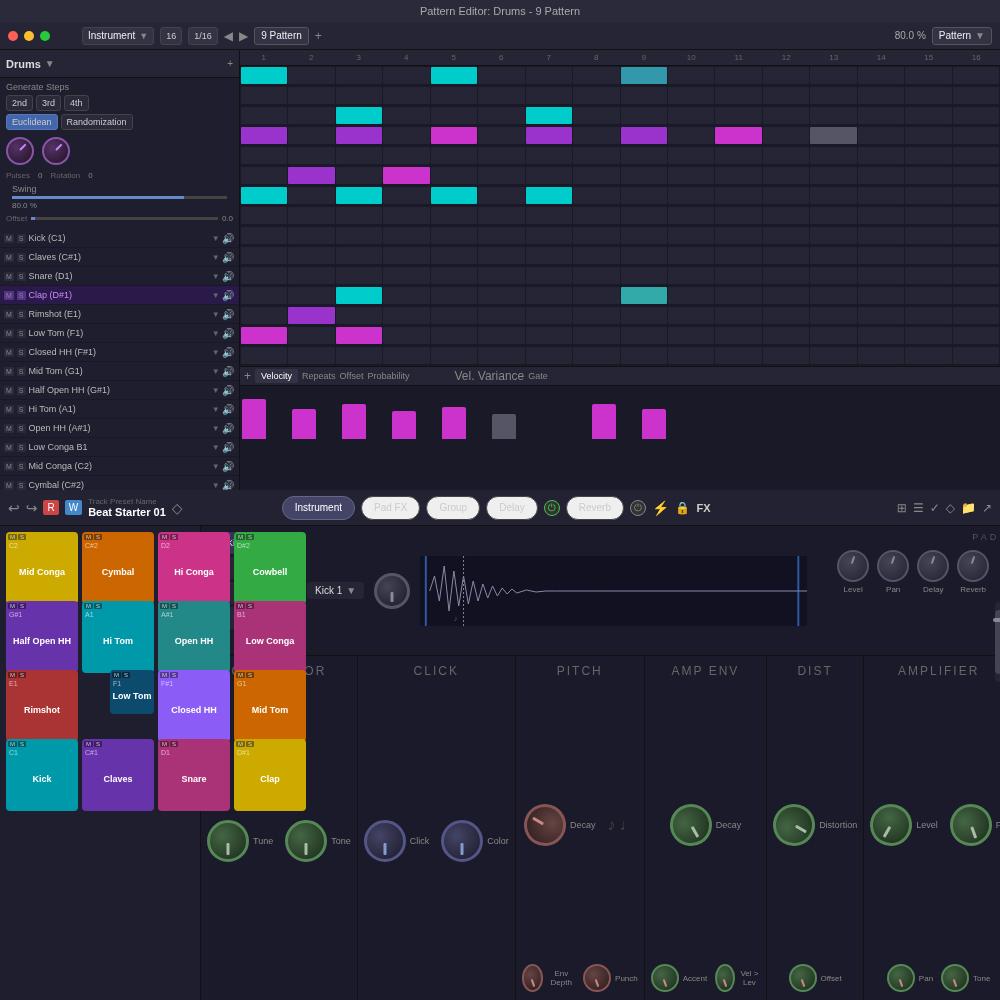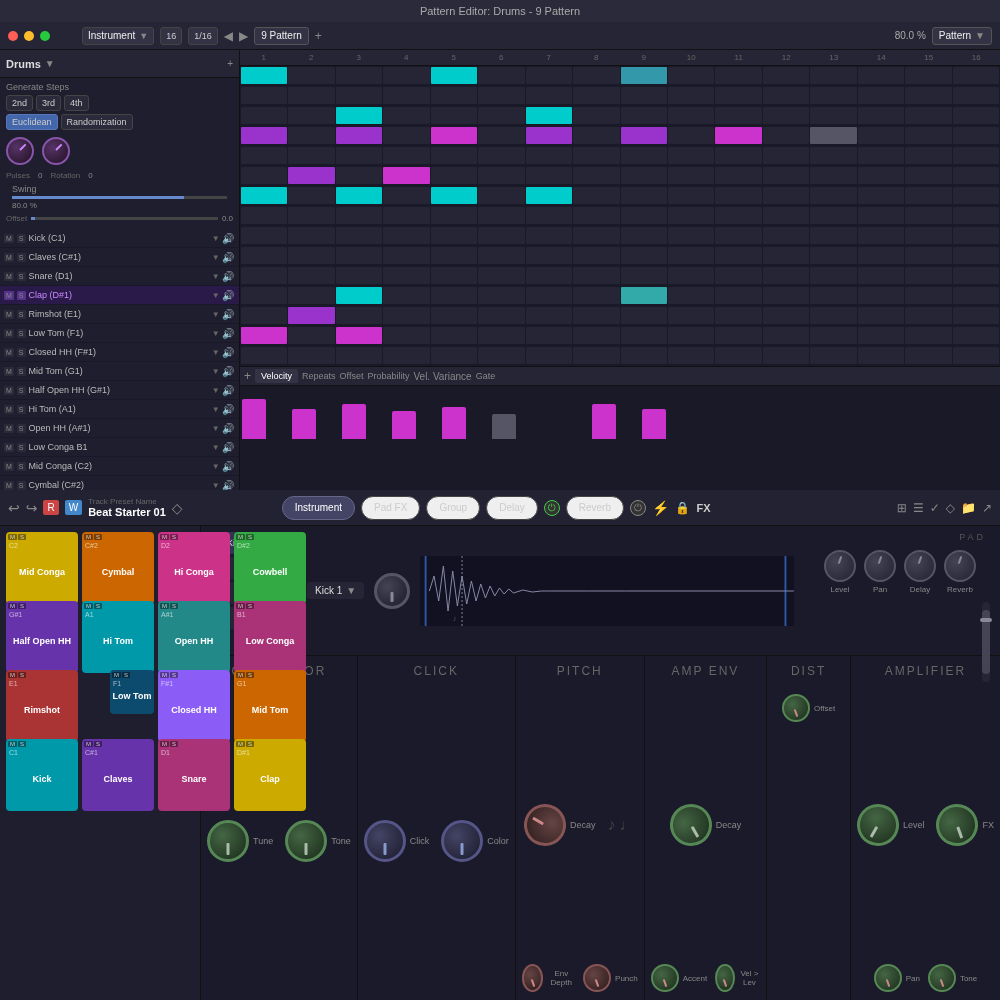--- a/index.html
+++ b/index.html
@@ -1257,21 +1257,21 @@
           <div class="beat-cell"></div>
           <div class="beat-cell"></div>
         </div>
 
         <div style="height:20px;background:#252535;display:flex;align-items:center;padding:0 4px;gap:4px;border-top:1px solid #111;border-bottom:1px solid #111;">
           <span style="color:#888;font-size:12px;cursor:pointer;">+</span>
           <span style="color:#fff;font-size:9px;background:#333345;padding:2px 6px;border-radius:2px;cursor:pointer;">Velocity</span>
           <span style="color:#888;font-size:9px;cursor:pointer;">Repeats</span>
           <span style="color:#888;font-size:9px;cursor:pointer;">Offset</span>
           <span style="color:#888;font-size:9px;cursor:pointer;">Probability</span>
-          <span style="color:#888;font-size:10px;cursor:pointer;">Vel. Variance</span>
+          <span style="color:#888;font-size:12px;cursor:pointer;margin-left:41px;">Vel. Variance</span>
           <span style="color:#888;font-size:9px;cursor:pointer;">Gate</span>
         </div>
 
         <div style="height:55px;background:#191928;display:flex;align-items:flex-end;padding:2px;gap:1px;">
           <div style="width:24px;height:40px;background:#cc33cc;border-radius:2px 2px 0 0;"></div>
           <div style="width:24px;height:0px;background:#cc33cc;"></div>
           <div style="width:24px;height:30px;background:#cc33cc;border-radius:2px 2px 0 0;"></div>
           <div style="width:24px;height:0px;"></div>
           <div style="width:24px;height:35px;background:#cc33cc;border-radius:2px 2px 0 0;"></div>
           <div style="width:24px;height:0px;"></div>
@@ -1652,20 +1652,26 @@
             </div>
             <div class="knob-group">
               <div class="pitch-small-knob" style="background:radial-gradient(circle at 35%35%,#446644,#1a2a1a);border-color:#558855;"></div>
               <span class="knob-label" style="font-size:8px;">Vel &gt; Lev</span>
             </div>
           </div>
         </div>
 
         <div class="synth-section">
           <span class="synth-section-title">DIST</span>
+          <div class="knobs-row">
+            <div class="knob-group">
+              <div class="synth-knob knob-green" style="transform:rotate(-60deg);"></div>
+              <span class="knob-label">Distortion</span>
+            </div>
+          </div>
           <div style="margin-top:4px;">
             <div class="knob-group">
               <div class="pitch-small-knob" style="background:radial-gradient(circle at 35%35%,#446644,#1a2a1a);border-color:#558855;"></div>
               <span class="knob-label" style="font-size:8px;">Offset</span>
             </div>
           </div>
         </div>
 
         <div class="synth-section" style="border-right:none;">
           <span class="synth-section-title">AMPLIFIER</span>

